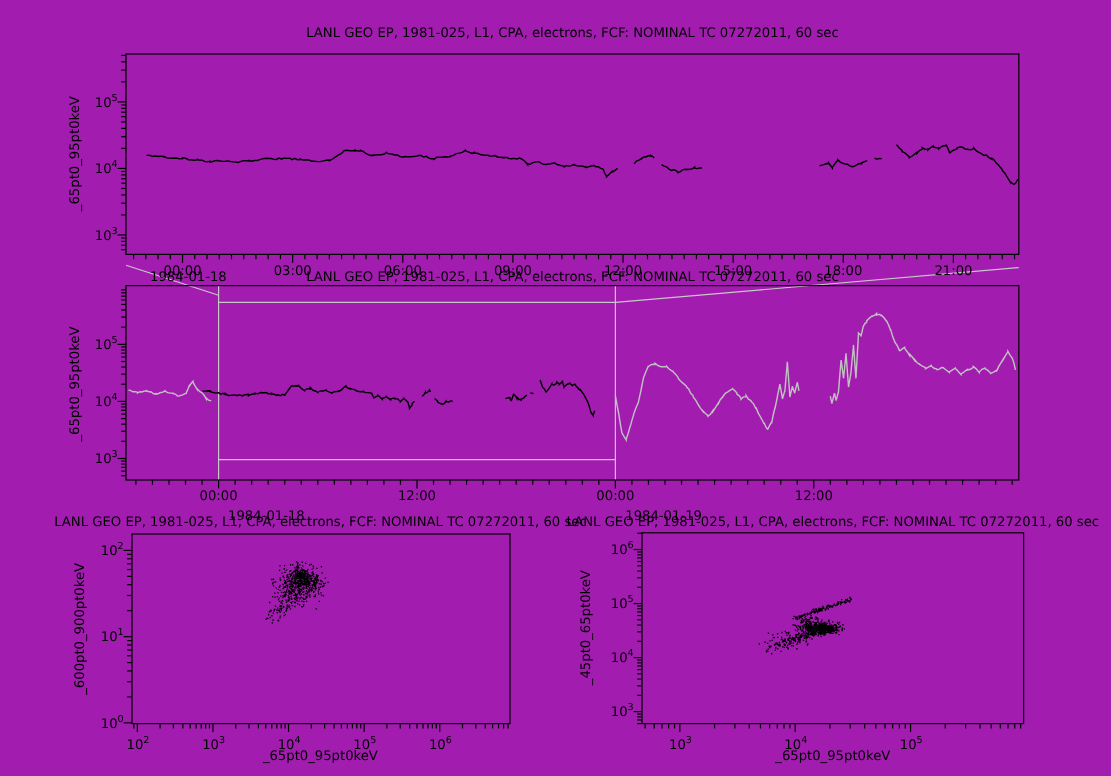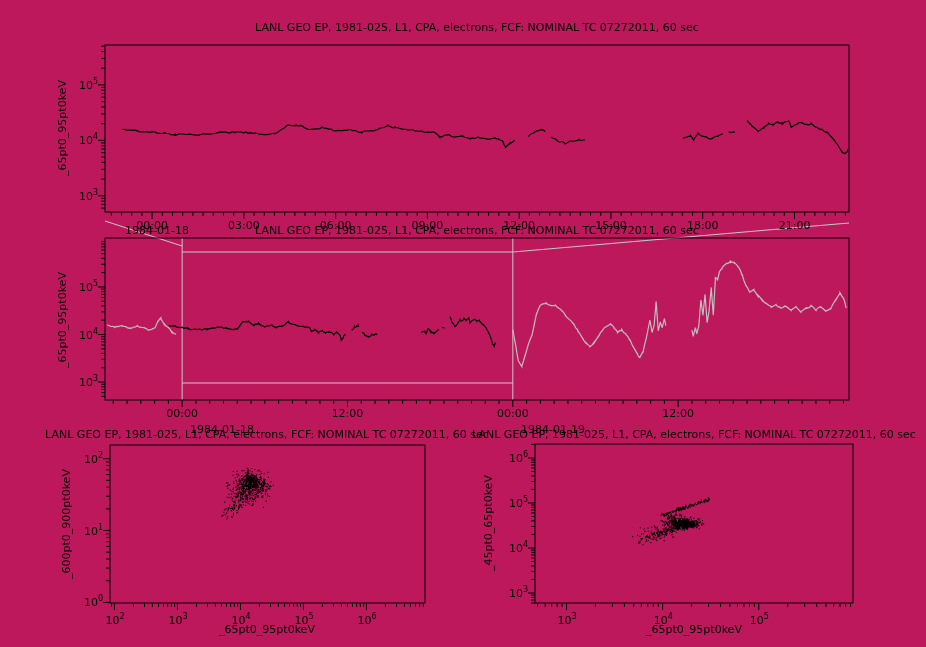--- a/index.html
+++ b/index.html
@@ -1,16 +1,16 @@
 <!DOCTYPE html>
 <html><head>
 <meta charset="utf-8">
 <style>
   html,body{margin:0;padding:0;background:#ffffff;}
-  .canvas{position:relative;width:926px;height:647px;background:#be185d;overflow:hidden;}
+  .canvas{position:relative;width:926px;height:647px;background:#a21caf;overflow:hidden;}
   svg{font-family:"DejaVu Sans","Liberation Sans",sans-serif;}
   text{fill:#000000;font-size:11px;}
   .axis-title{font-size:11px;}
   .tick-label{font-size:11px;}
 </style>
 </head>
 <body>
 
 <div class="canvas">
 <svg id="plot" width="926" height="647" viewBox="0 0 926 647">

